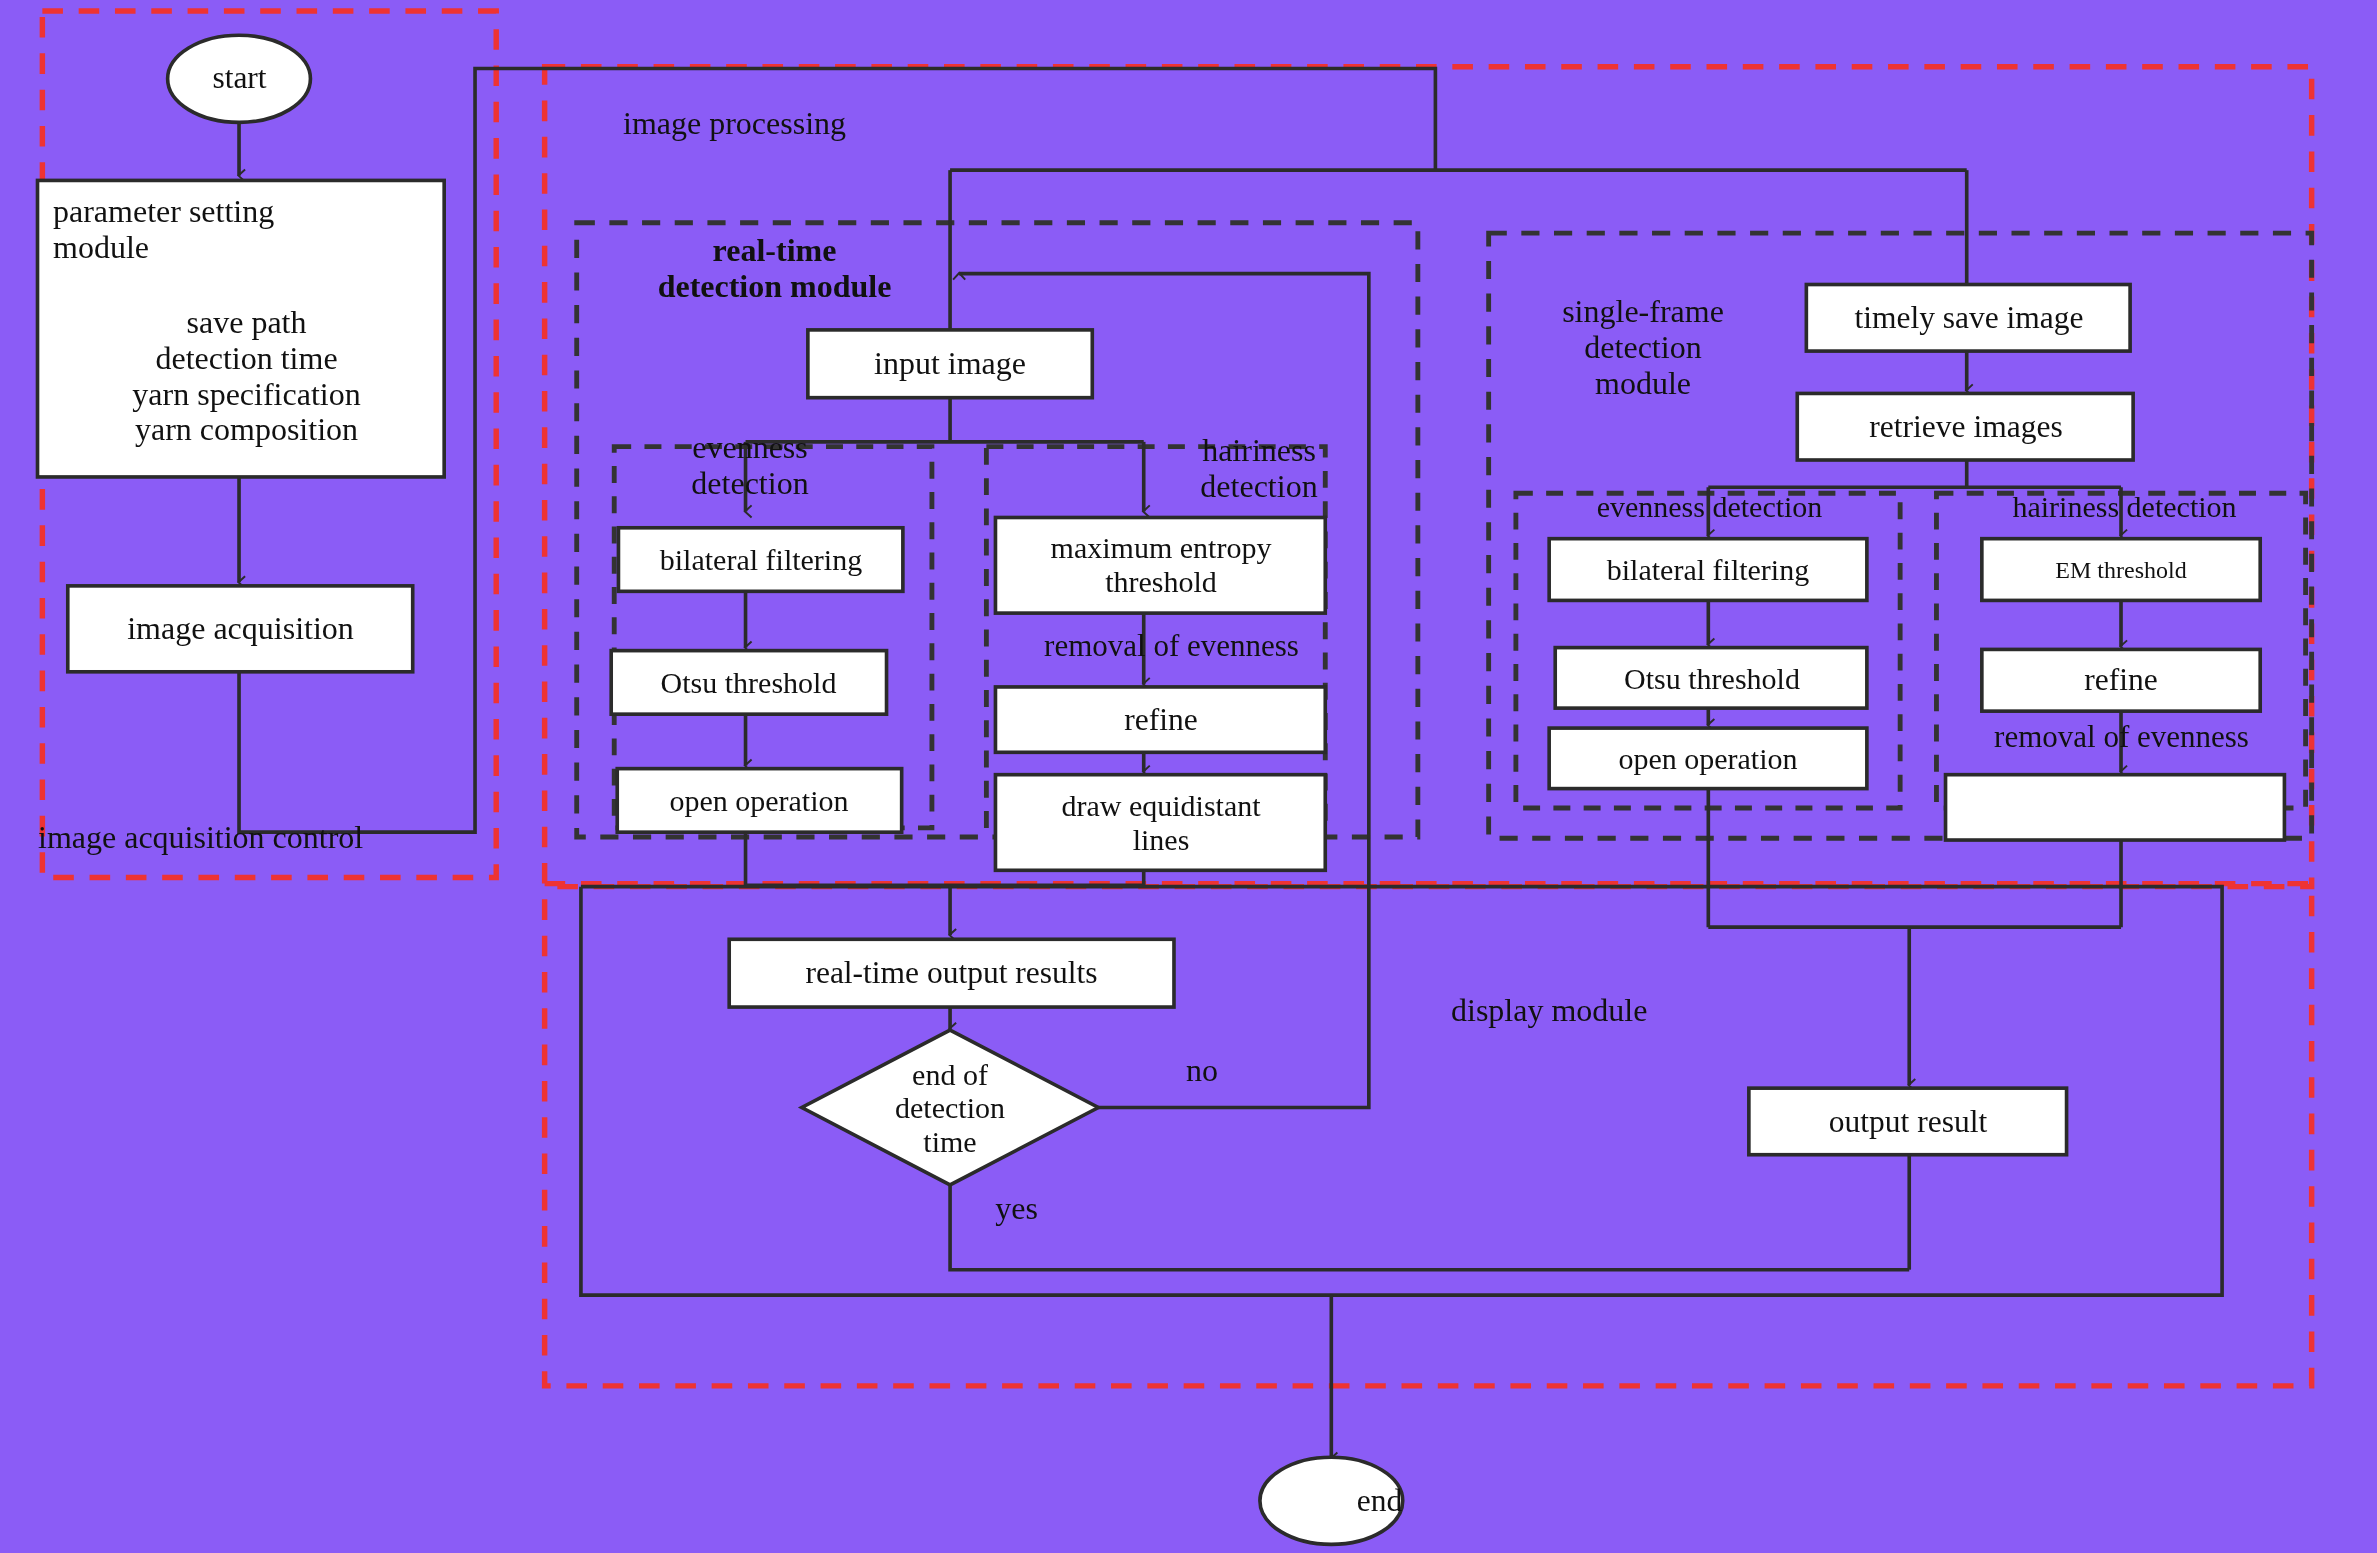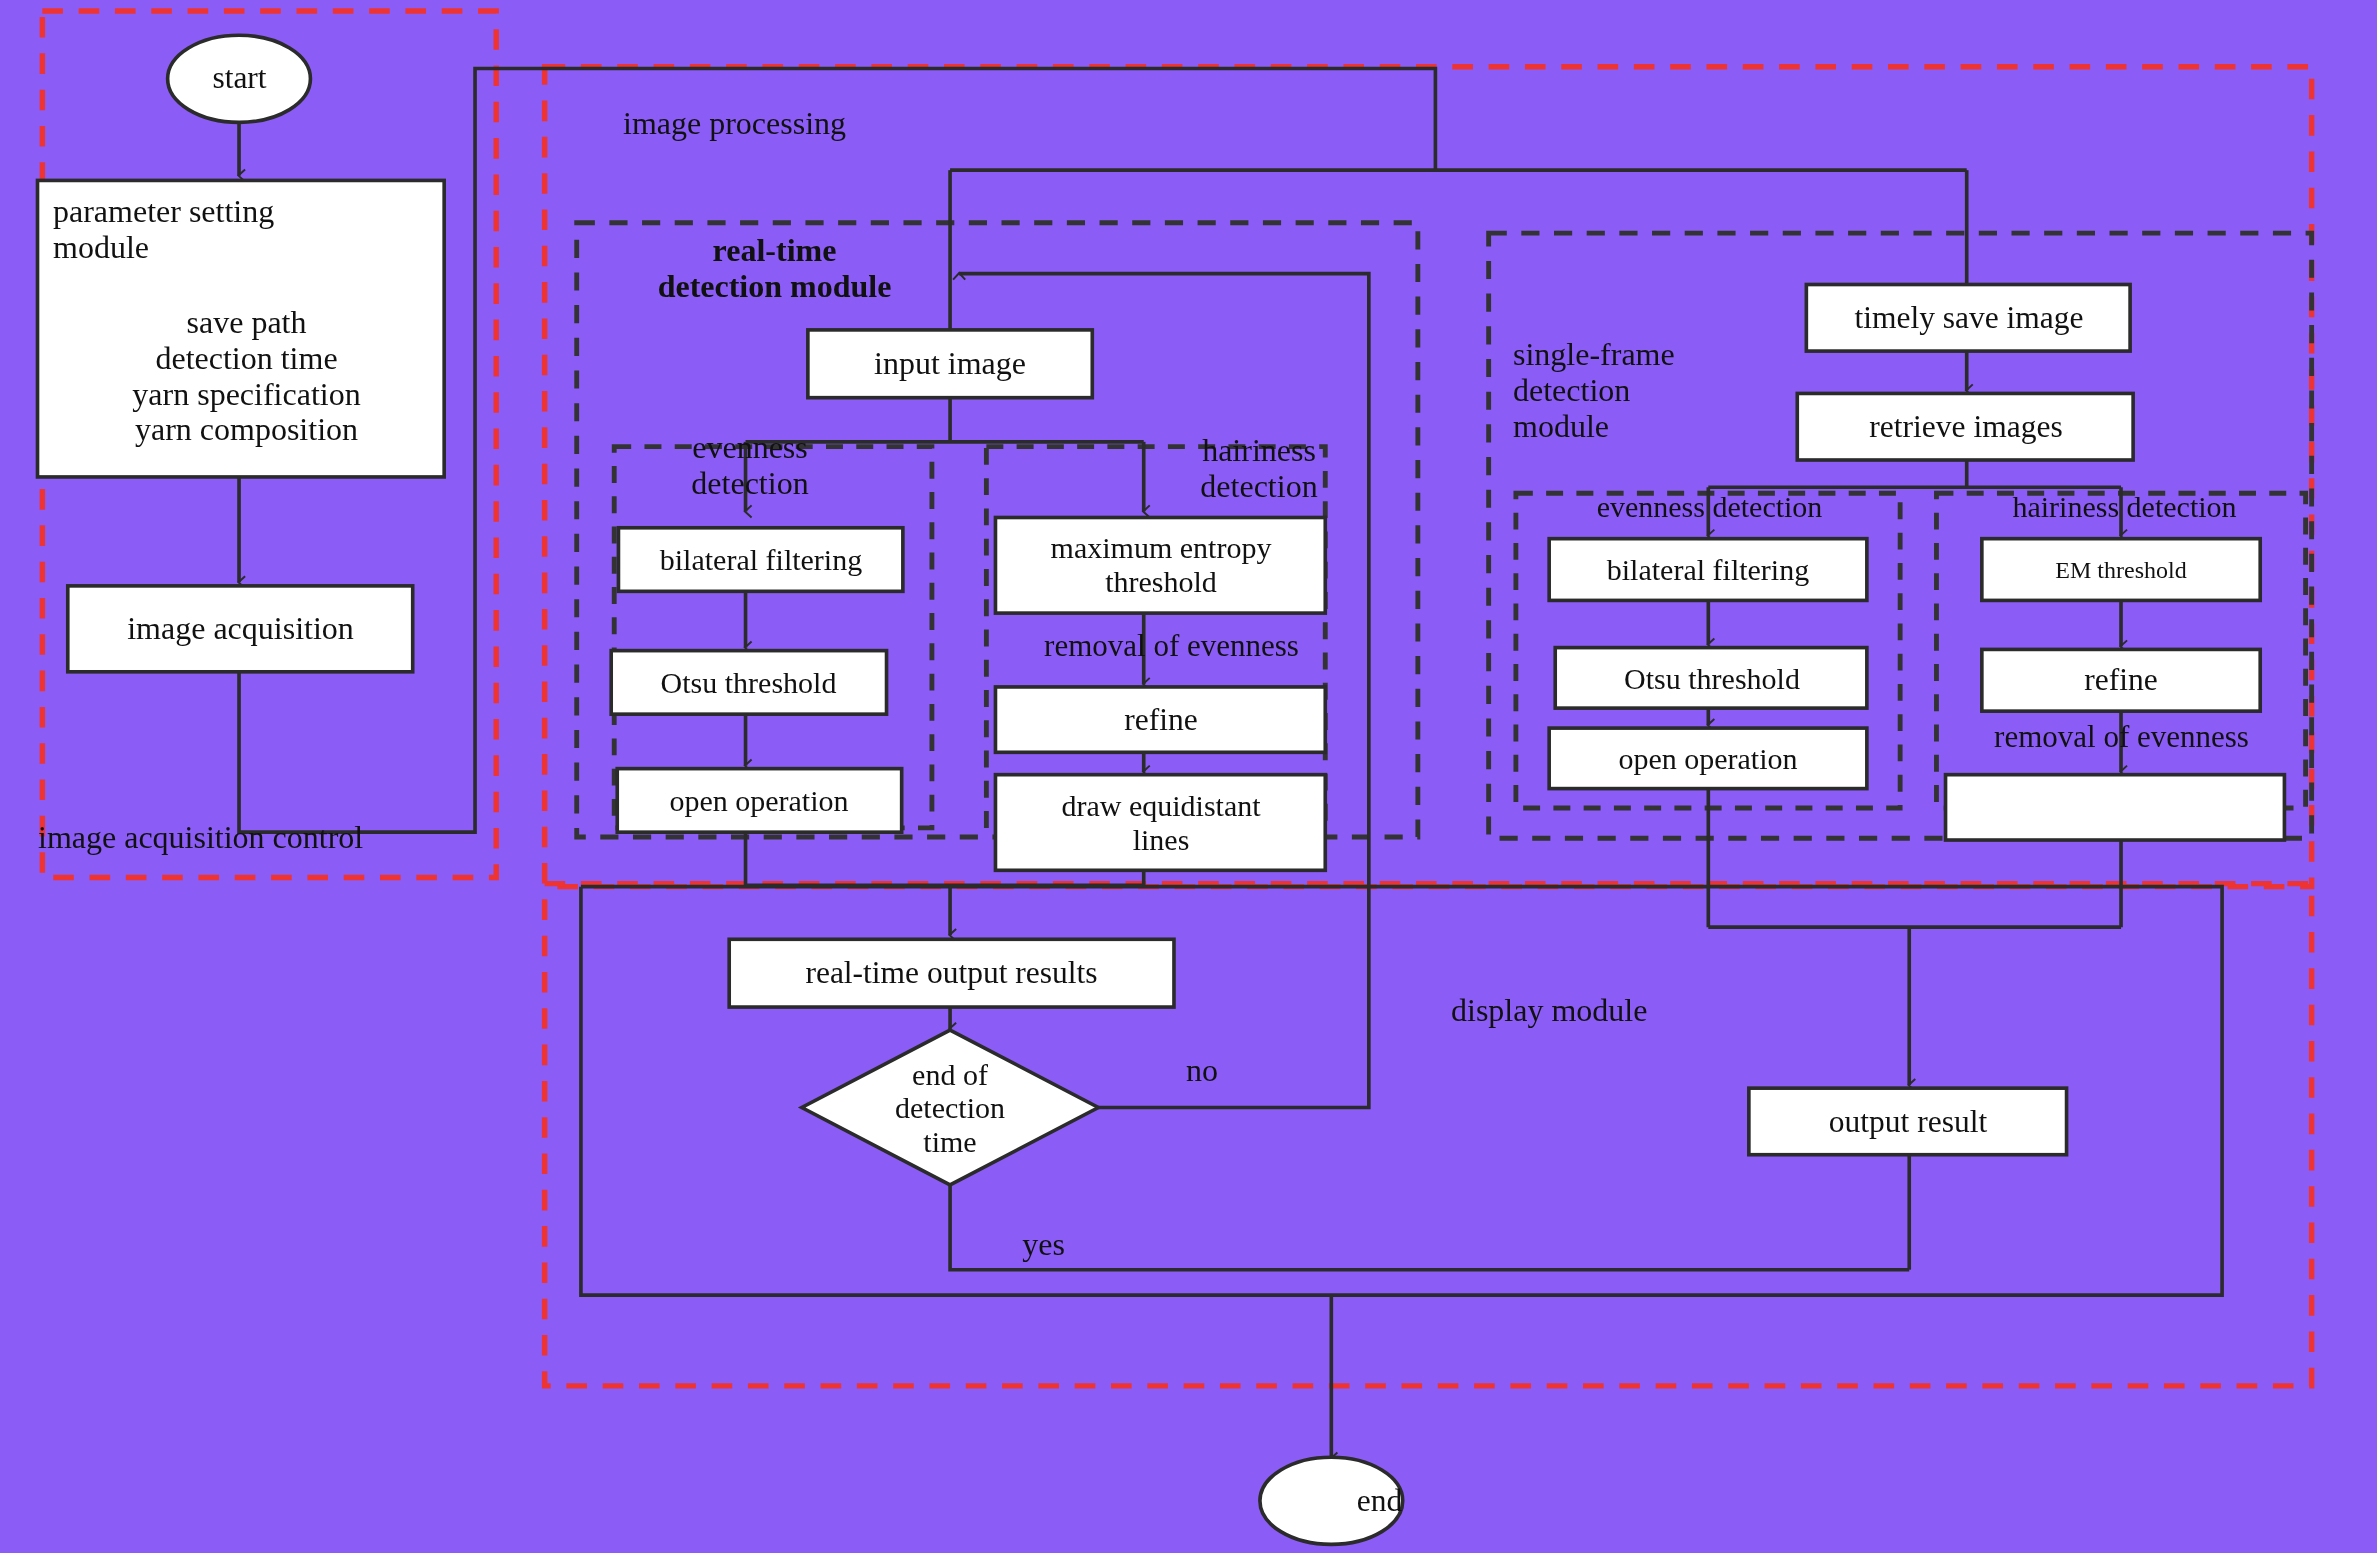--- a/index.html
+++ b/index.html
@@ -160,21 +160,21 @@
   <div class="nodeText" style="left:611px;top:651px;width:275px;height:64px;font-size:30px;">Otsu threshold</div>
   <div class="nodeText" style="left:617px;top:769px;width:284px;height:64px;font-size:30px;">open operation</div>
 
   <div class="nodeText" style="left:996px;top:517px;width:330px;height:96px;font-size:30px;">maximum entropy
 threshold</div>
   <div class="lbl" style="left:984px;top:629px;width:375px;font-size:31px;text-align:center;">removal of evenness</div>
   <div class="nodeText" style="left:996px;top:687px;width:330px;height:65px;font-size:31.5px;">refine</div>
   <div class="nodeText" style="left:996px;top:775px;width:330px;height:96px;font-size:30px;">draw equidistant
 lines</div>
 
-  <div class="lbl" style="left:1513px;top:294px;width:260px;font-size:32px;text-align:left;margin-top:43px;">single-frame
+  <div class="lbl" style="left:1513px;top:294px;width:260px;font-size:32px;text-align:center;">single-frame
 detection
 module</div>
 
   <div class="nodeText" style="left:1807px;top:284px;width:324px;height:67px;font-size:31.5px;">timely save image</div>
   <div class="nodeText" style="left:1798px;top:393px;width:336px;height:67px;font-size:31.5px;">retrieve images</div>
 
   <div class="lbl" style="left:1531px;top:490px;width:357px;font-size:30px;text-align:center;">evenness detection</div>
   <div class="lbl" style="left:1946px;top:490px;width:357px;font-size:30px;text-align:center;">hairiness detection</div>
 
   <div class="nodeText" style="left:1549px;top:539px;width:318px;height:62px;font-size:30px;">bilateral filtering</div>
@@ -185,21 +185,21 @@
   <div class="nodeText" style="left:1982px;top:649px;width:278px;height:62px;font-size:31.5px;">refine</div>
   <div class="lbl" style="left:1928px;top:720px;width:387px;font-size:31px;text-align:center;">removal of evenness</div>
 
   <div class="nodeText" style="left:729px;top:939px;width:445px;height:68px;font-size:31.5px;">real-time output results</div>
 
   <div class="nodeText" style="left:847px;top:1040px;width:206px;height:136px;font-size:30px;">end of
 detection
 time</div>
 
   <div class="lbl" style="left:1186px;top:1053px;width:97px;font-size:32px;text-align:left;">no</div>
-  <div class="lbl" style="left:968px;top:1191px;width:97px;font-size:32px;text-align:right;margin-top:36px;">yes</div>
+  <div class="lbl" style="left:968px;top:1191px;width:97px;font-size:32px;text-align:center;">yes</div>
 
   <div class="lbl" style="left:1451px;top:993px;width:303px;font-size:32px;text-align:left;">display module</div>
 
   <div class="nodeText" style="left:1749px;top:1088px;width:318px;height:67px;font-size:31.5px;">output result</div>
 
   <div class="nodeText" style="left:1264px;top:1477px;width:143px;height:48px;font-size:31.5px;margin-left:44px;">end</div>
 
 </div>
 
 

